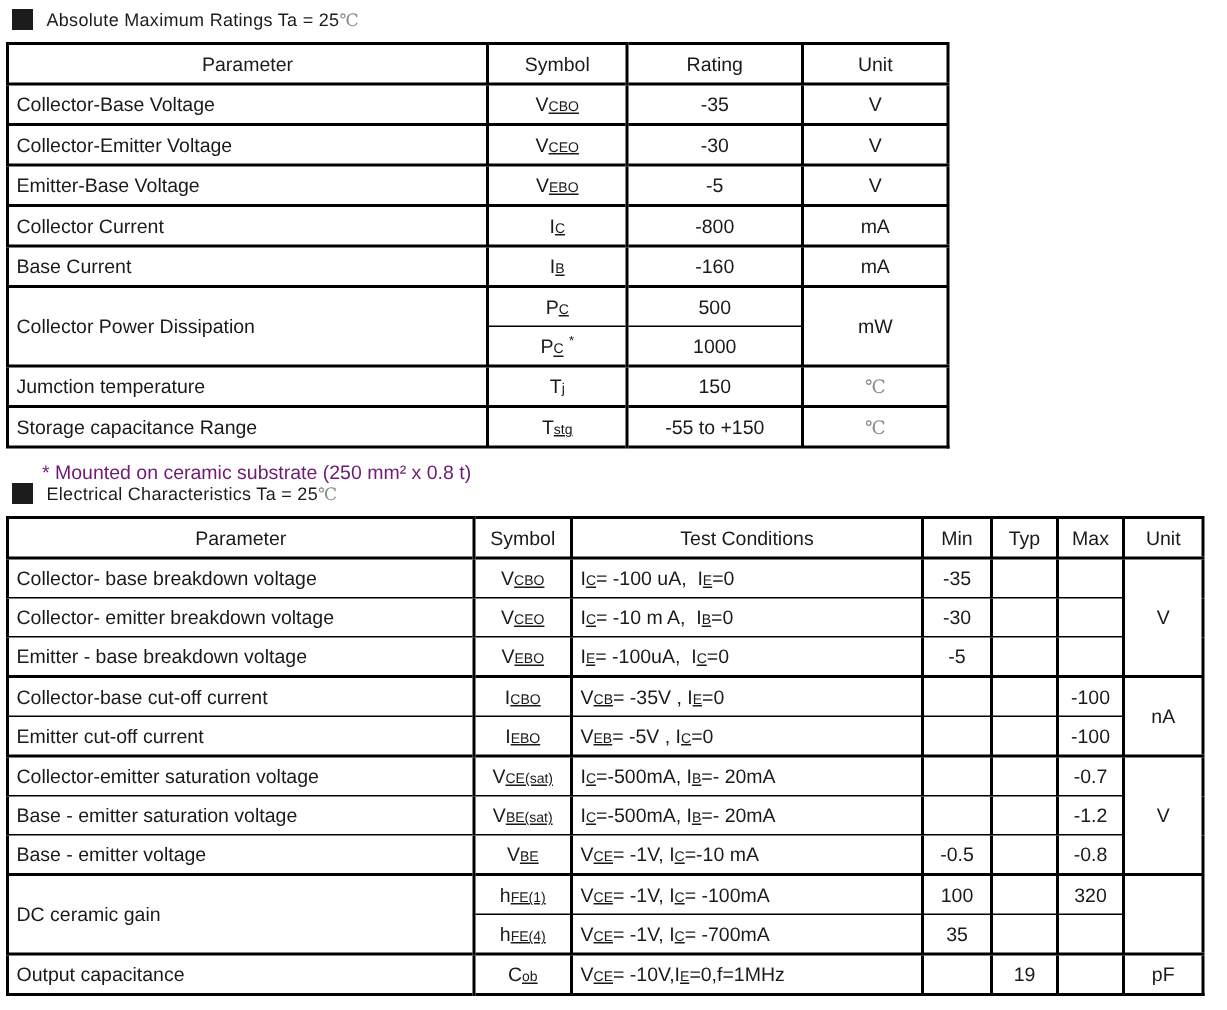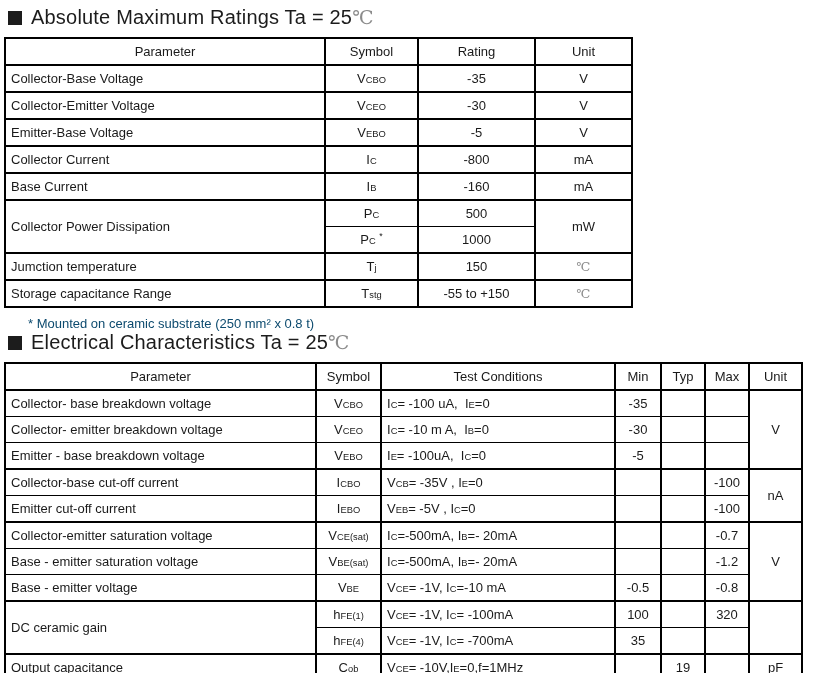--- a/index.html
+++ b/index.html
@@ -7,26 +7,26 @@
     width:818px; height:673px;
     font-family:"Liberation Sans","DejaVu Sans",sans-serif;
     color:#1a1a1a;
     -webkit-font-smoothing:antialiased;
   }
   .sheet { padding-top:6px; }
 
   .sec-heading {
     display:flex; align-items:center; gap:9px;
     margin:0 0 0 8px;
-    font-size:20px; letter-spacing:0.2px; color:#1c1c1c;
+    font-size:12px; letter-spacing:0.2px; color:#1c1c1c;
   }
   .sq { width:14px; height:14px; background:#1c1c1c; flex:0 0 auto; }
 
   
-  .sb { font-size:0.72em; letter-spacing:0; }
+  .sb { font-size:0.72em; letter-spacing:0;text-decoration:underline; }
   
   .sp { font-size:0.68em; vertical-align:super; }
   
   .cel { color:#8b8b8b; font-family:"DejaVu Serif",serif; font-size:0.95em; }
 
   table.t {
     border-collapse:collapse; table-layout:fixed;
     margin-left:4px;
     border:2px solid #000;
   }
@@ -43,21 +43,21 @@
     white-space:nowrap;
   }
   .t tr.tn td { border-top-width:1px; }   
   .t .pl { text-align:left; padding-left:5px; }
 
   #t1 { width:627px; margin-top:8px; }
   #t2 { width:797px; margin-top:8px; }
 
   .footnote {
     margin:8px 0 0 28px;
-    font-size:13px; color:#0c4a6e;
+    font-size:13px; color:#701a75;
   }
   #h2 { }
 </style>
 </head>
 <body>
 
 <div class="sheet">
 
   <div class="sec-heading">
     <span class="sq"></span>

